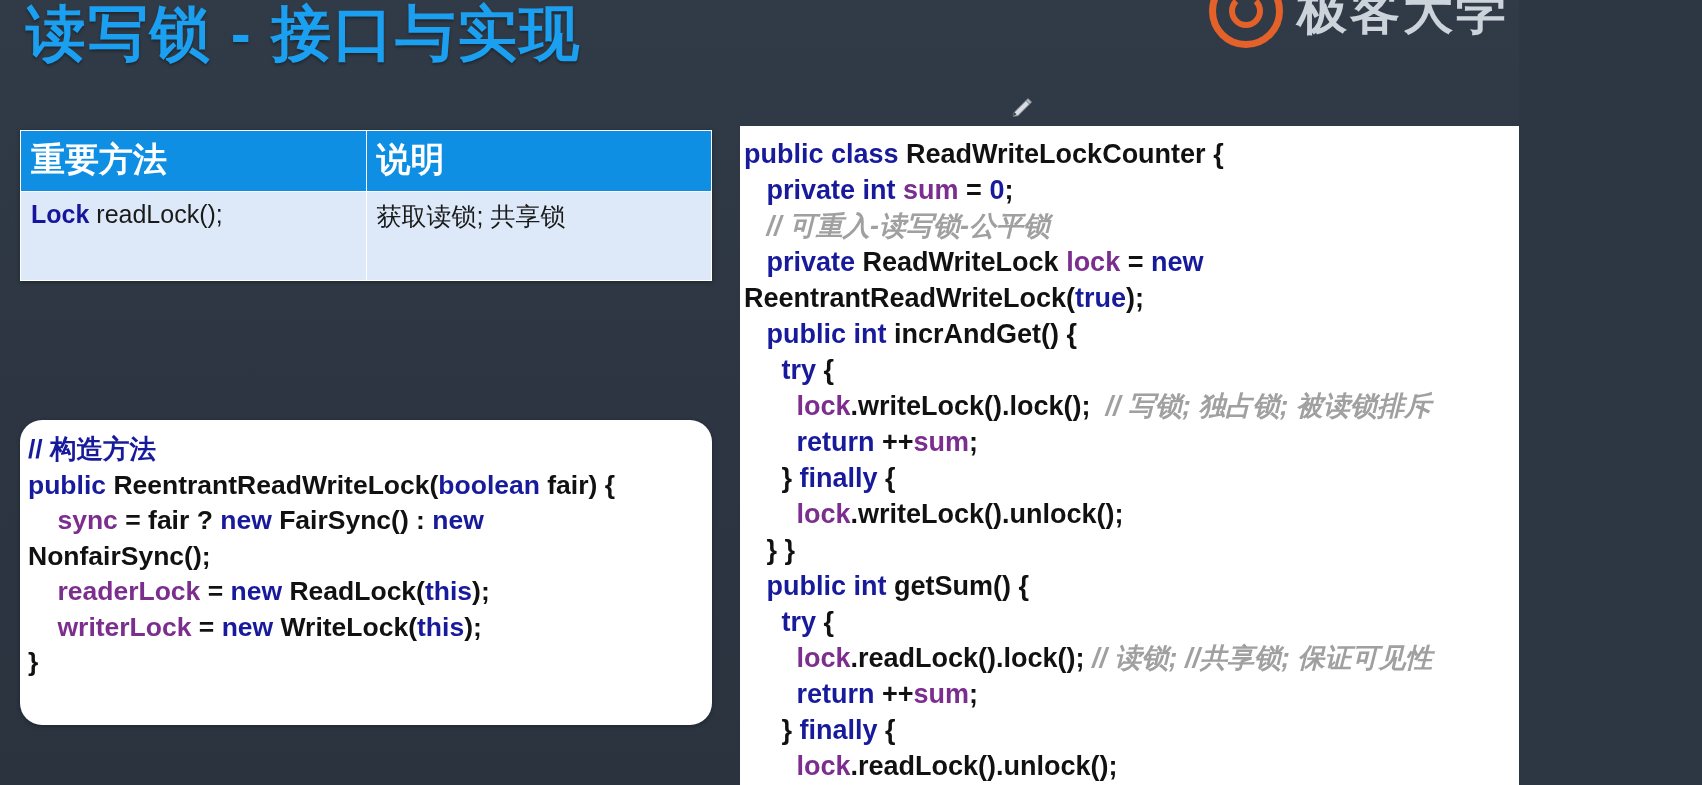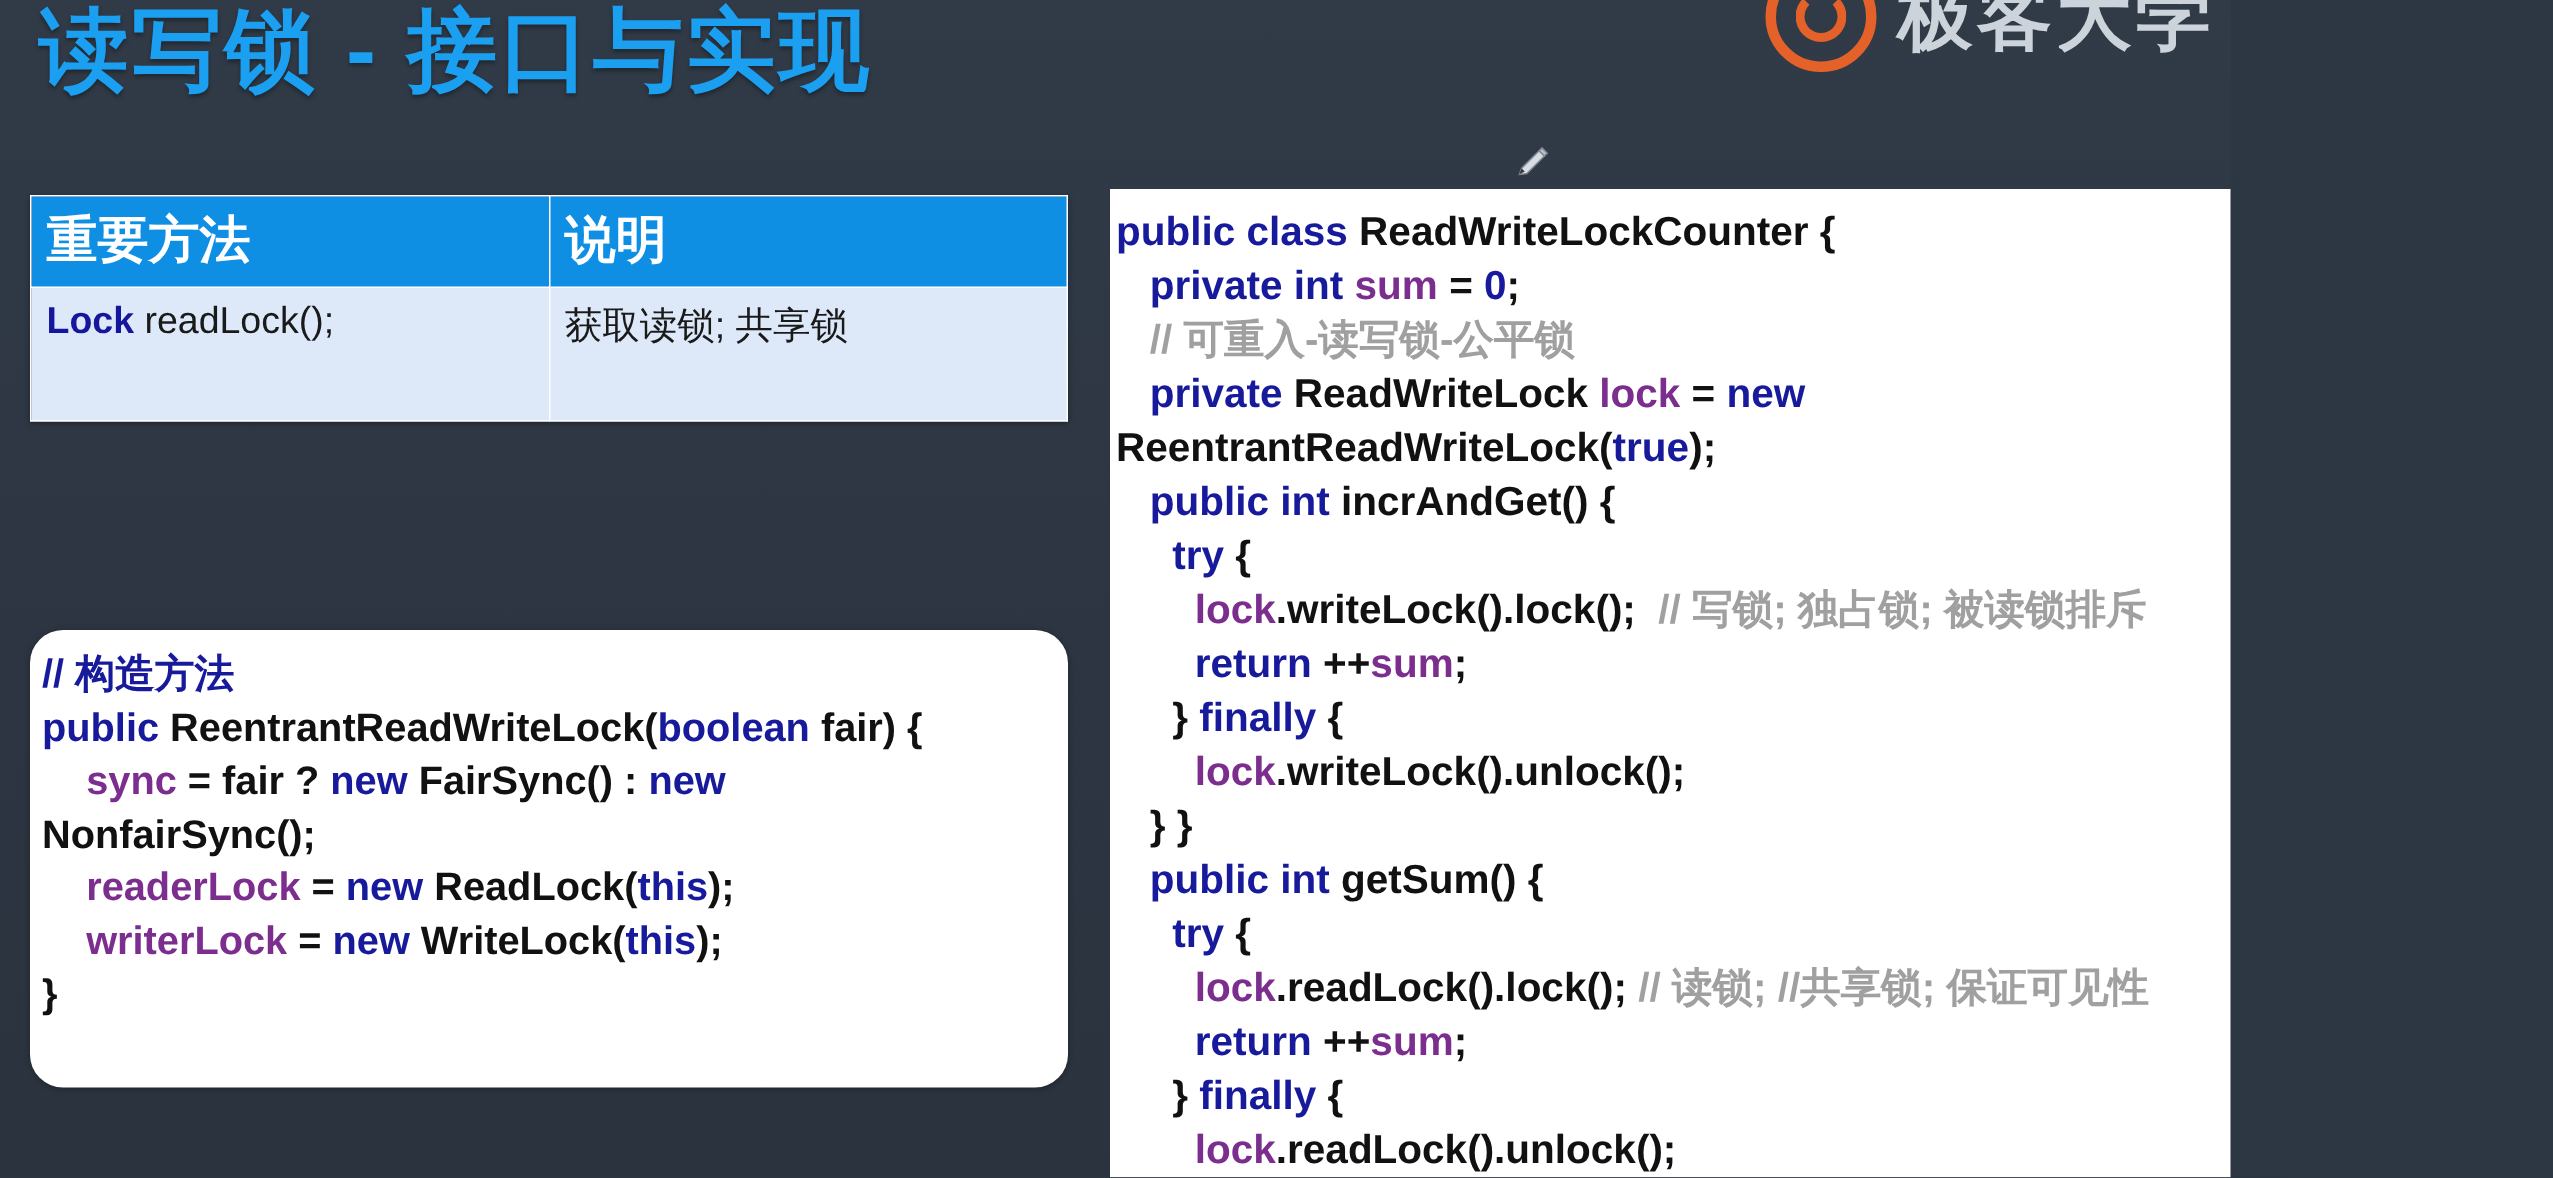--- a/index.html
+++ b/index.html
@@ -17,20 +17,21 @@
   }
 
   
   #slide {
     position: absolute;
     left: 0; top: 0;
     width: 1487px;
     height: 785px;
     background: linear-gradient(180deg, #313b47 0%, #2c3541 55%, #2a333e 100%);
     overflow: hidden;
+    padding-left: 32px;
   }
 
   
   #slide-title {
     position: absolute;
     left: 26px;
     top: -6px;
     font-size: 60px;
     font-weight: bold;
     color: #1b9ff0;
@@ -155,21 +156,21 @@
     font-family: "Liberation Sans", sans-serif;
     font-size: 26.5px;
     line-height: 35.5px;
     color: #111111;
     white-space: pre-wrap;
     word-break: break-word;
   }
   #main-code .code { font-size: 27px; line-height: 36px; }
   .code .kw   { color: #181a9c; font-weight: bold; }   
   .code .var  { color: #7b2e8e; font-weight: bold; }   
-  .code .cmt  { color: #a0a0a0; font-weight: bold; } 
+  .code .cmt  { color: #a0a0a0; font-style: italic; font-weight: bold; } 
   .code .id   { color: #111111; font-weight: bold; }
   .code .plain{ color: #111111; }
   .code-line { display: block; }
 
   
   #watermark {
     position: absolute;
     right: 6px;
     bottom: 2px;
     font-size: 19px;

